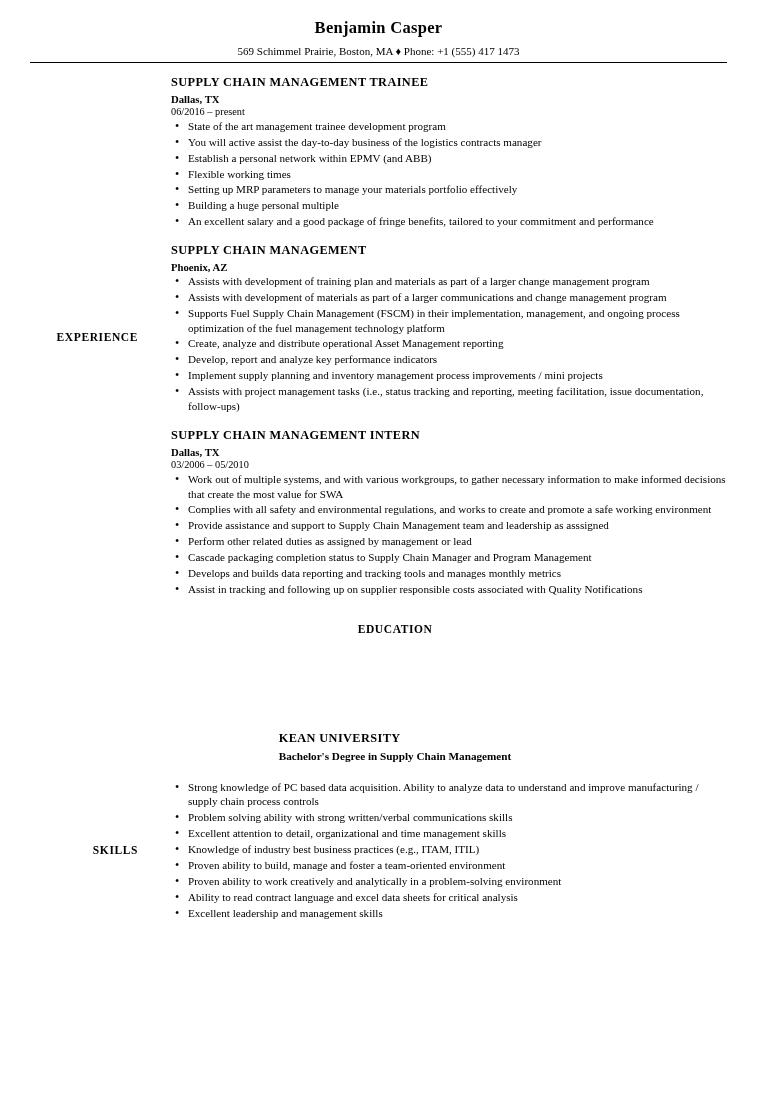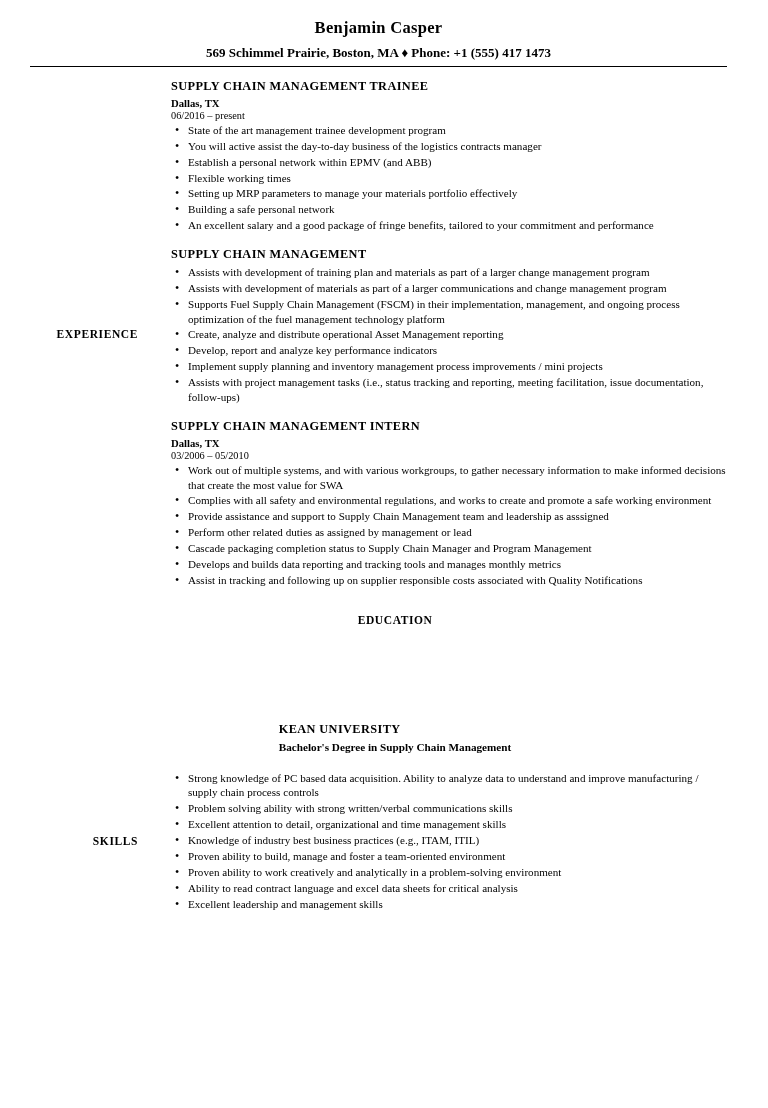--- a/index.html
+++ b/index.html
@@ -24,22 +24,22 @@
   .header {
     text-align: center;
   }
   .name {
     font-size: 16.5px;
     font-weight: bold;
     letter-spacing: 0.3px;
     margin-bottom: 7px;
   }
   .contact {
-    font-size: 13px;
-    font-weight: bold;
+    font-size: 11px;
+    font-weight: normal;
     margin-bottom: 5px;
   }
   .rule {
     border: none;
     border-top: 1.6px solid #000;
     margin: 0 0 12px 0;
   }
   .section {
     display: flex;
     align-items: center;
@@ -131,27 +131,28 @@
       <div class="job-block">
         <div class="job-title">SUPPLY CHAIN MANAGEMENT TRAINEE</div>
         <div class="job-loc">Dallas, TX</div>
         <div class="job-dates">06/2016 – present</div>
         <ul class="bullets">
           <li>State of the art management trainee development program</li>
           <li>You will active assist the day-to-day business of the logistics contracts manager</li>
           <li>Establish a personal network within EPMV (and ABB)</li>
           <li>Flexible working times</li>
           <li>Setting up MRP parameters to manage your materials portfolio effectively</li>
-          <li>Building a safe personal network</li>
+          <li>Building a huge personal multiple</li>
           <li>An excellent salary and a good package of fringe benefits, tailored to your commitment and performance</li>
         </ul>
       </div>
 
       <div class="job-block">
         <div class="job-title">SUPPLY CHAIN MANAGEMENT</div>
+        <div class="job-loc">Phoenix, AZ</div>
         <ul class="bullets">
           <li>Assists with development of training plan and materials as part of a larger change management program</li>
           <li>Assists with development of materials as part of a larger communications and change management program</li>
           <li>Supports Fuel Supply Chain Management (FSCM) in their implementation, management, and ongoing process optimization of the fuel management technology platform</li>
           <li>Create, analyze and distribute operational Asset Management reporting</li>
           <li>Develop, report and analyze key performance indicators</li>
           <li>Implement supply planning and inventory management process improvements / mini projects</li>
           <li>Assists with project management tasks (i.e., status tracking and reporting, meeting facilitation, issue documentation, follow-ups)</li>
         </ul>
       </div>

